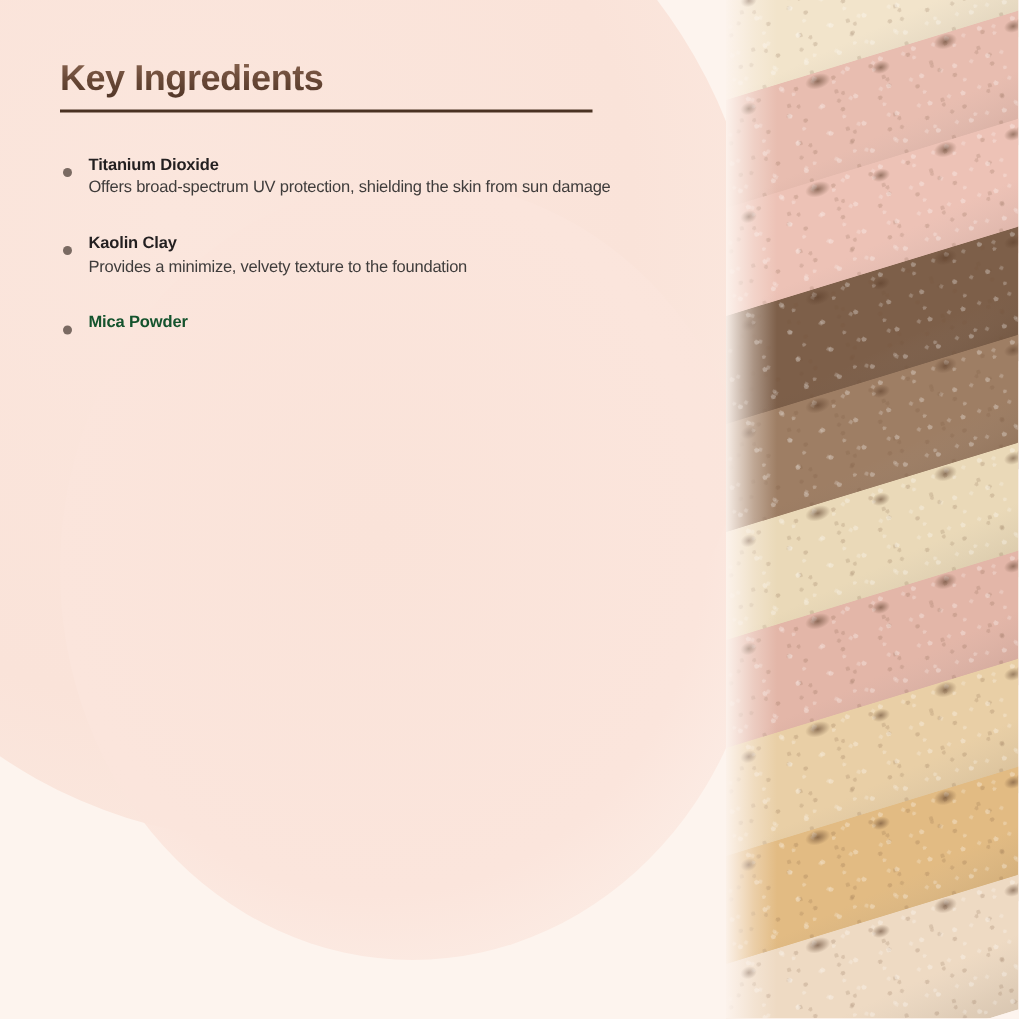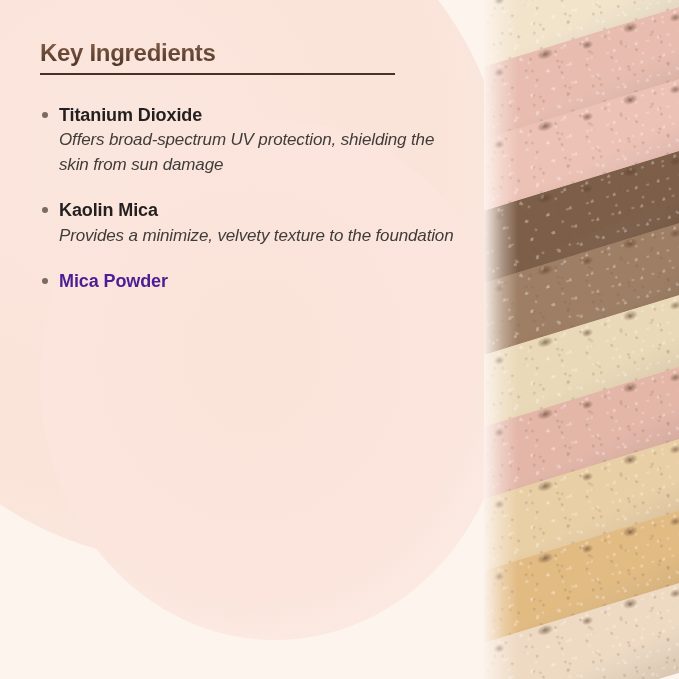--- a/index.html
+++ b/index.html
@@ -93,35 +93,34 @@
     position: absolute;
     left: 2px;
     top: 9px;
     width: 6px;
     height: 6px;
     border-radius: 50%;
     background: #7a6a62;
   }
 
   .ingredient-name {
-    font-size: 18px;
+    font-size: 11px;
     font-weight: bold;
     color: #231f20;
     line-height: 1.42;
     letter-spacing: -0.1px;
   }
 
   .ingredient-desc {
-    font-size: 17px;
+    font-size: 11px;
     font-weight: normal;
     color: #3f3c3b;
     line-height: 1.44;
     letter-spacing: -0.15px;
     max-width: 400px;
-    font-style: italic;
   }
 
   
   .swatch-panel {
     position: absolute;
     right: 0;
     top: 0;
     width: 195px;
     height: 679px;
     overflow: hidden;
@@ -205,26 +204,26 @@
     <div class="title-rule"></div>
 
     <ul class="ingredient-list" id="ingredient-list">
         <li class="ingredient">
           <span class="bullet-dot" style="background: rgb(122, 106, 98);"></span>
           <div class="ingredient-name" style="color: rgb(35, 31, 32);">Titanium Dioxide</div>
           <div class="ingredient-desc" style="color: rgb(63, 60, 59);">Offers broad-spectrum UV protection, shielding the skin from sun damage</div>
         </li>
         <li class="ingredient">
           <span class="bullet-dot" style="background: rgb(122, 106, 98);"></span>
-          <div class="ingredient-name" style="color: rgb(35, 31, 32);">Kaolin Mica</div>
+          <div class="ingredient-name" style="color: rgb(35, 31, 32);">Kaolin Clay</div>
           <div class="ingredient-desc" style="color: rgb(63, 60, 59);">Provides a minimize, velvety texture to the foundation</div>
         </li>
         <li class="ingredient">
           <span class="bullet-dot" style="background: rgb(122, 106, 98);"></span>
-          <div class="ingredient-name" style="color: #4c1d95;">Mica Powder</div>
+          <div class="ingredient-name" style="color: #14532d;">Mica Powder</div>
         </li>
       </ul>
   </div>
 
   <div class="swatch-panel">
     <div class="swatch-stack" id="swatch-stack">
         <div class="swatch" style="top: 6px;">
           <div class="body" style="background: linear-gradient(172deg, rgb(231, 201, 189) 0%, rgb(231, 201, 189) 58%, rgba(0, 0, 0, 0.1) 100%), radial-gradient(160px 60px at 55% 45%, rgba(255, 255, 255, 0.3) 0%, rgba(255, 255, 255, 0) 72%) rgb(231, 201, 189);"></div>
           <div class="grain"></div>
         </div>

